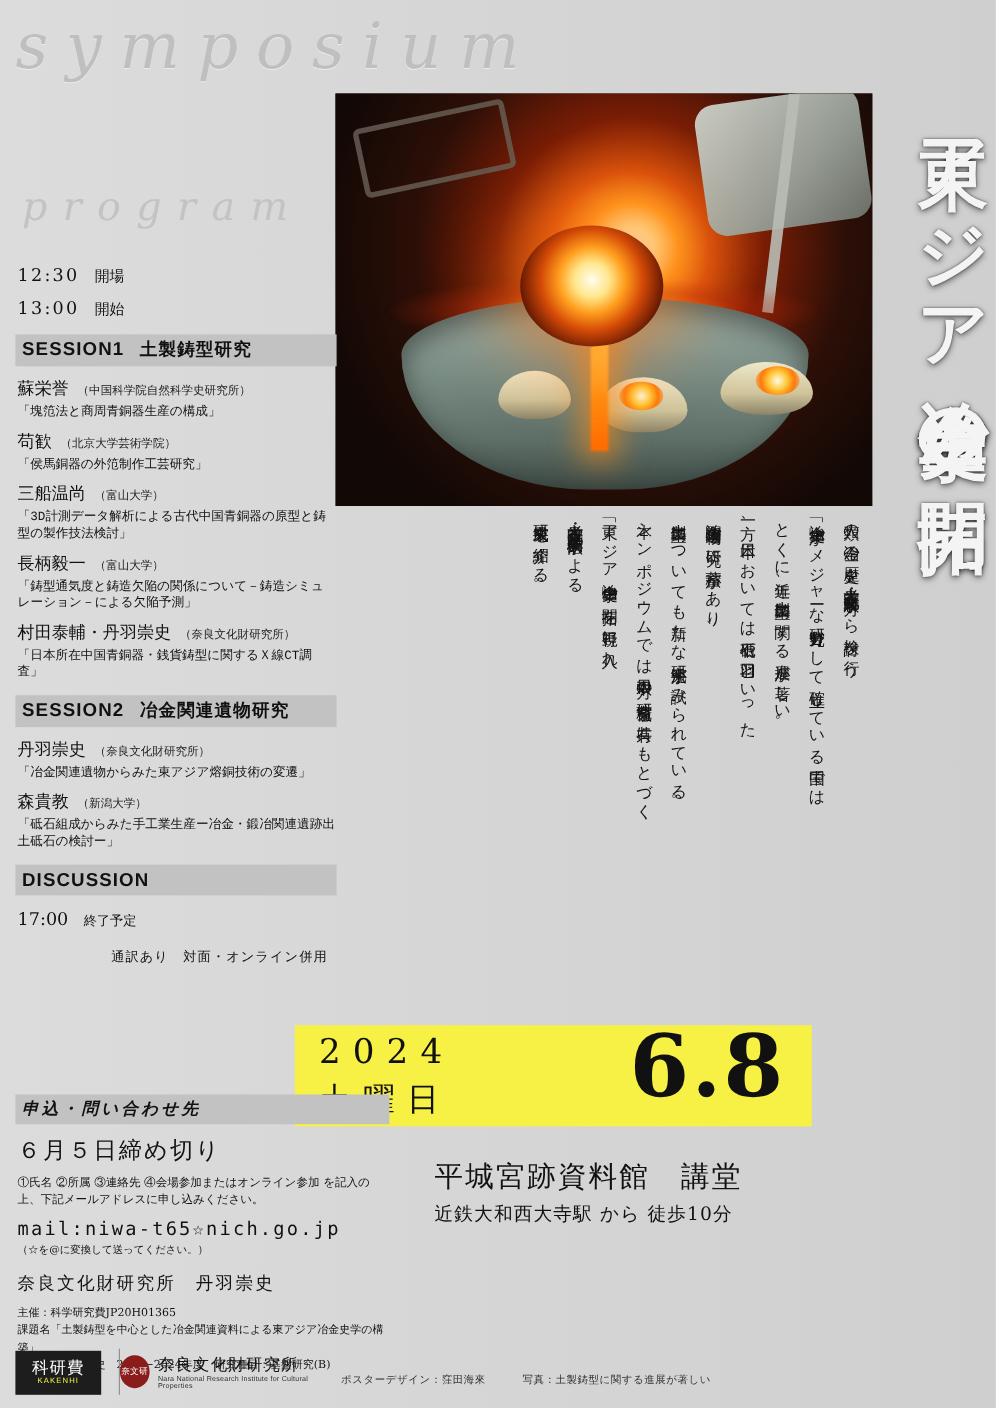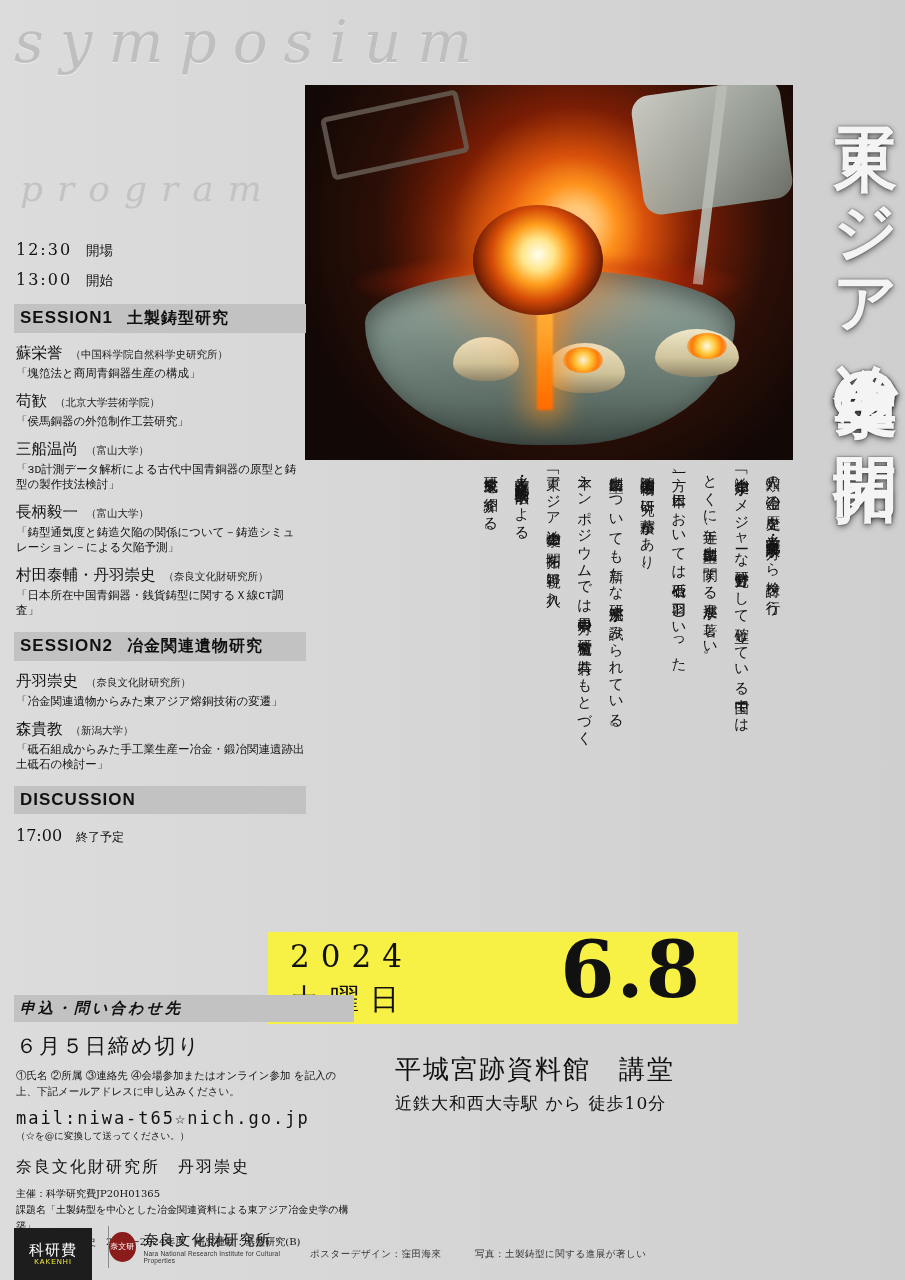--- a/index.html
+++ b/index.html
@@ -148,21 +148,21 @@
   }
   .datebox .year{
     position:absolute;left:22px;top:6px;font-size:31px;letter-spacing:11px;
     font-family:"DejaVu Serif", serif;
   }
   .datebox .dow{
     position:absolute;left:22px;top:48px;font-size:29px;letter-spacing:11px;
     font-family:"DejaVu Serif", serif;
   }
   .datebox .md{
-    position:absolute;right:36px;top:-8px;font-size:78px;font-weight:700;
+    position:absolute;right:24px;top:-8px;font-size:78px;font-weight:700;
     font-family:"DejaVu Serif", serif;letter-spacing:2px;
   }
   .venue{
     position:absolute;left:395px;top:1052px;font-size:26px;letter-spacing:2px;
     font-family:"DejaVu Serif", serif;
   }
   .access{
     position:absolute;left:395px;top:1092px;font-size:17px;letter-spacing:1px;
     font-family:"DejaVu Serif", serif;
   }
@@ -174,21 +174,21 @@
   }
   .contact .deadline{font-size:21px;margin:10px 0 8px 2px;letter-spacing:2px;font-family:"DejaVu Serif", serif;}
   .contact .howto{font-size:10.5px;line-height:1.5;margin:0 0 8px 2px;font-family:"DejaVu Serif", serif;}
   .contact .mail{font-size:17px;letter-spacing:2px;margin:4px 0 2px 2px;font-family:"DejaVu Sans Mono", monospace;}
   .contact .mailnote{font-size:9.5px;margin:0 0 14px 2px;font-family:"DejaVu Serif", serif;}
   .contact .org{font-size:16px;letter-spacing:2px;margin:0 0 8px 2px;font-family:"DejaVu Serif", serif;}
   .contact .fine{font-size:10px;line-height:1.6;margin-left:2px;font-family:"DejaVu Serif", serif;}
 
   
   .kakenhi{
-    position:absolute;left:14px;top:1228px;width:78px;height:52px;background:#1d1d1d;color:#fff;
+    position:absolute;left:14px;top:1228px;width:78px;height:40px;background:#1d1d1d;color:#fff;
     display:flex;flex-direction:column;align-items:center;justify-content:center;line-height:1.1;
   }
   .kakenhi .jp{font-size:15px;letter-spacing:1px;}
   .kakenhi .en{font-size:7px;letter-spacing:1px;color:#f7f145;}
   .nabunken{
     position:absolute;left:108px;top:1226px;width:185px;height:42px;
     border-left:1px solid #8b8b8b;display:flex;align-items:center;gap:8px;
   }
   .nabunken .seal{
     width:30px;height:30px;border-radius:50%;background:#8a1c1c;color:#fff;
@@ -285,20 +285,21 @@
       <div><span class="name">森貴教</span><span class="aff">（新潟大学）</span></div>
       <div class="title">「砥石組成からみた手工業生産ー冶金・鍛冶関連遺跡出土砥石の検討ー」</div>
     </div>
 
     <div class="disc">DISCUSSION</div>
 
     <div class="endrow">
       <span class="t">17:00</span><span class="l">終了予定</span>
     </div>
 
+    <div class="note">通訳あり　対面・オンライン併用</div>
   </div>
 
   <div class="datebox">
     <div class="year">2024</div>
     <div class="dow">土曜日</div>
     <div class="md">6.8</div>
   </div>
 
   <div class="venue">平城宮跡資料館　講堂</div>
   <div class="access">近鉄大和西大寺駅 から 徒歩10分</div>

